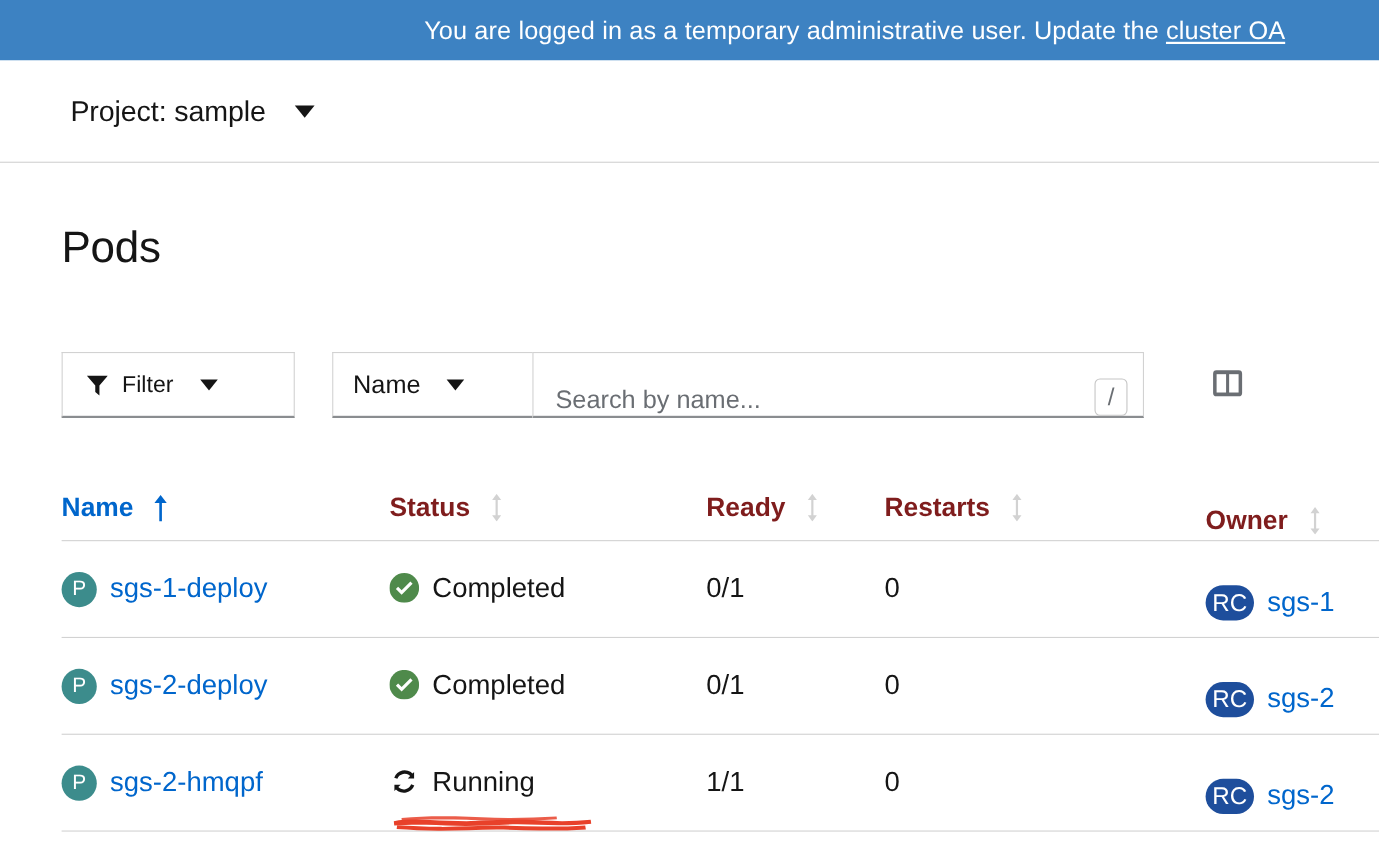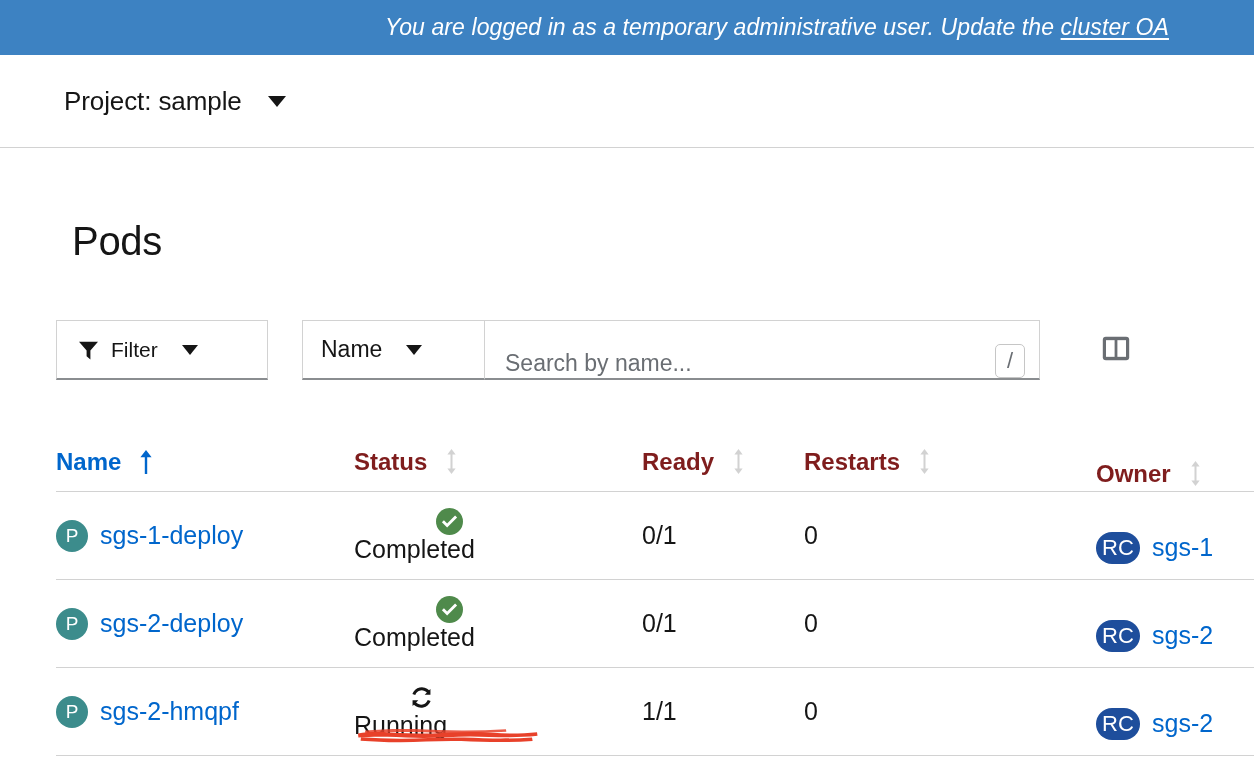--- a/index.html
+++ b/index.html
@@ -16,21 +16,20 @@
     position: absolute;
     left: 0; top: 0;
     width: 1254px; height: 55px;
     background: #3d82c2;
     color: #ffffff;
     display: flex;
     align-items: center;
     justify-content: center;
     overflow: hidden;
     white-space: nowrap;
-    font-style: italic;
   }
   .banner-text {
     font-size: 23px;
     letter-spacing: .1px;
     padding-left: 300px;
     white-space: nowrap;
   }
   .banner-link {
     color: #ffffff;
     text-decoration: underline;
@@ -71,21 +70,21 @@
   }
 
   
   .page-title {
     position: absolute;
     left: 56px; top: 203px;
     font-size: 40px;
     font-weight: 400;
     color: #151515;
     letter-spacing: -.3px;
-    margin: 16px;
+    margin: 0;
   }
 
   
   .toolbar {
     position: absolute;
     left: 56px; top: 320px;
     width: 1160px; height: 60px;
     display: flex;
     align-items: stretch;
   }
@@ -238,21 +237,21 @@
     color: #06c;
     text-decoration: none;
     cursor: pointer;
     white-space: nowrap;
   }
   .cell-text {
     font-size: 25px;
     color: #151515;
     white-space: nowrap;
   }
-  .status-cell { display: flex; align-items: flex-end; position: relative; flex-direction: column; }
+  .status-cell { display: flex; align-items: flex-start; position: relative; }
   .status-icon { flex: none; margin-right: 12px; display: flex; align-items: center; }
 
   
   .annotation {
     position: absolute;
     left: 2px; top: 43px;
     width: 182px; height: 18px;
     pointer-events: none;
   }
 </style>

